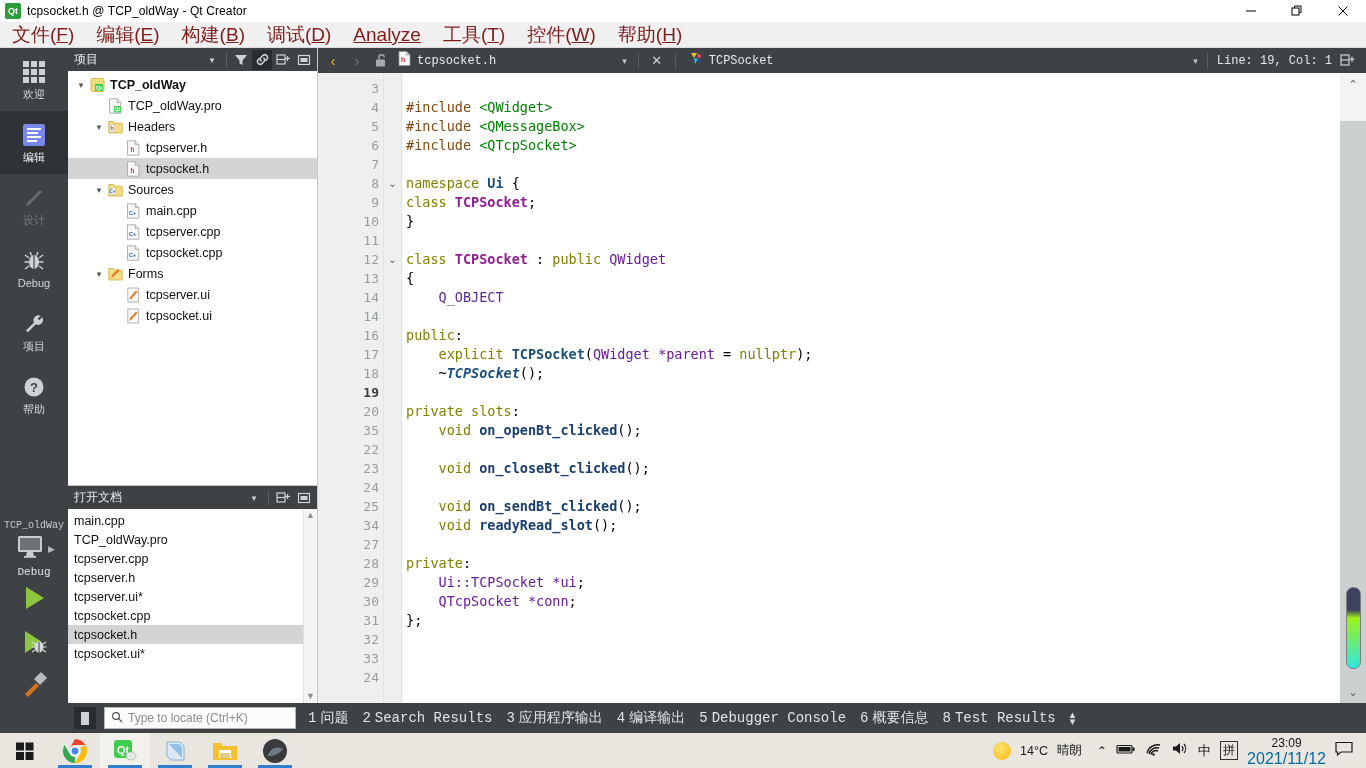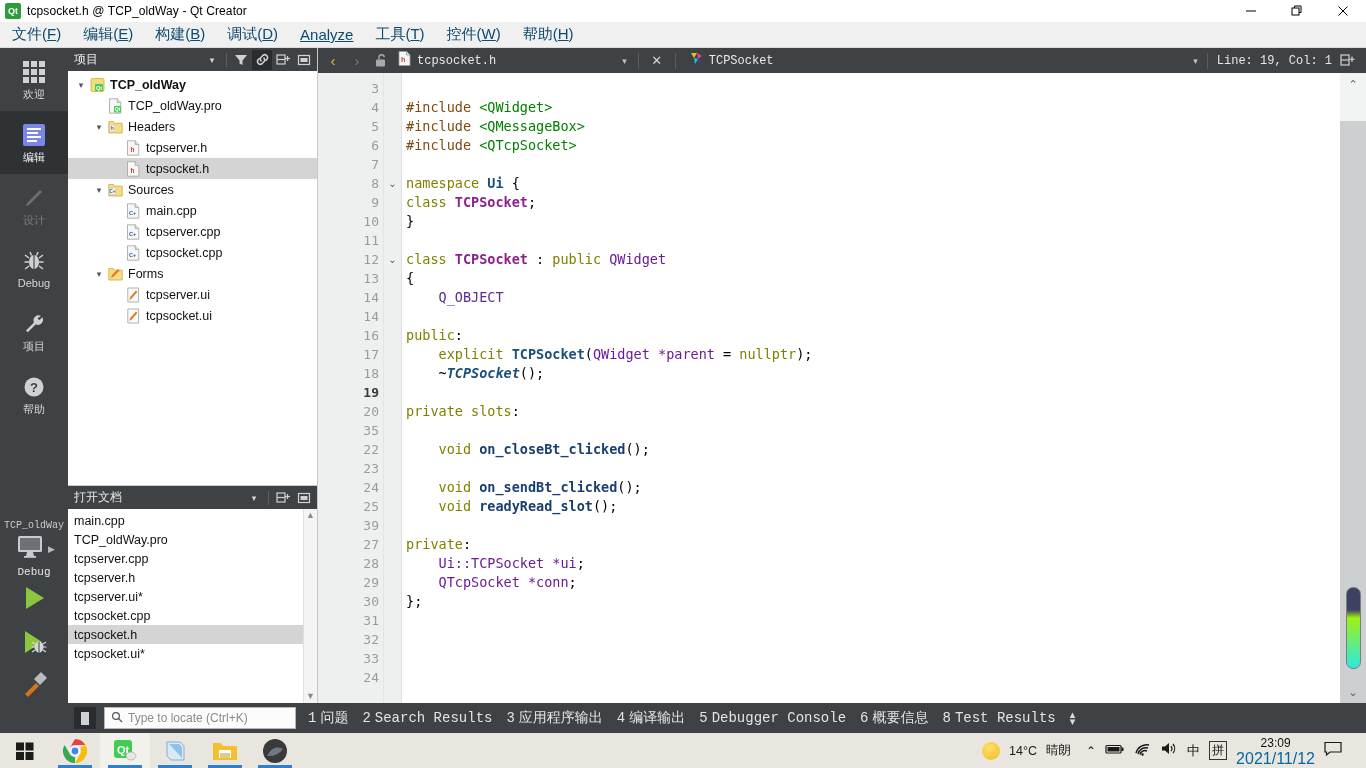--- a/index.html
+++ b/index.html
@@ -32,21 +32,21 @@
   }
   .tb-btn svg { display:block; }
 
   
   .menubar {
     position: absolute; left: 0; top: 22px; width: 1366px; height: 26px;
     background: #f0f0f0; display: flex; align-items: center;
     border-bottom: 1px solid #dcdcdc;
   }
   .menu-item {
-    font-size: 15px; color: #0c4a6e; padding: 3px 10px; margin-left: 2px;
+    font-size: 19px; color: #7f1d1d; padding: 3px 10px; margin-left: 2px;
     white-space: nowrap; cursor: default;
   }
   .menu-item u { text-decoration: underline; }
 
   
   .modebar {
     position: absolute; left: 0; top: 48px; width: 68px; height: 685px;
     background: #3f4245;
     display: flex; flex-direction: column; align-items: center;
   }
@@ -235,21 +235,21 @@
     background: #e9e6e0; display:flex; align-items:center;
   }
   .tbitem {
     width: 50px; height: 35px; display:flex; align-items:center; justify-content:center;
     position: relative;
   }
   .tbitem.active { background: #f3f1ec; }
   .tbitem .underline {
     position: absolute; bottom: 0; left: 8px; right: 8px; height: 3px; background: #2f7fd0;
   }
-  .tray { margin-left: auto; display:flex; align-items:center; gap: 9px; padding-right: 24px; justify-content: center; }
+  .tray { margin-left: auto; display:flex; align-items:center; gap: 9px; padding-right: 13px; justify-content: center; }
   .tray .txt { font-size: 12.5px; color: #1a1a1a; }
   .clock { display:flex; flex-direction: column; align-items:center; line-height: 15px; }
   .clock .t { font-size: 12px; color: #111; }
   .clock .d { font-size: 16px; color: #0369a1; }
   .sun { width: 18px; height: 18px; border-radius: 50%; background: radial-gradient(circle at 40% 35%, #ffe36b, #f5b819); }
   .ime { font-size: 13px; color:#111; }
   .imebox { border: 1px solid #333; padding: 0px 2px; font-size: 12px; color:#111; }
 </style>
 </head>
 <body>
@@ -696,21 +696,21 @@
           <div class="gline">16</div>
           <div class="gline">17</div>
           <div class="gline">18</div>
           <div class="gline cur">19</div>
           <div class="gline">20</div>
           <div class="gline">35</div>
           <div class="gline">22</div>
           <div class="gline">23</div>
           <div class="gline">24</div>
           <div class="gline">25</div>
-          <div class="gline">39</div>
+          <div class="gline">34</div>
           <div class="gline">27</div>
           <div class="gline">28</div>
           <div class="gline">29</div>
           <div class="gline">30</div>
           <div class="gline">31</div>
           <div class="gline">32</div>
           <div class="gline">33</div>
           <div class="gline">24</div>
         </div>
       <div class="foldcol" id="foldcol">
@@ -759,20 +759,21 @@
           <div class="cline">&nbsp;</div>
           <div class="cline"><span class="k-kw">class </span><span class="k-cls">TCPSocket</span><span class="k-op"> : </span><span class="k-kw">public </span><span class="k-type">QWidget</span></div>
           <div class="cline"><span class="k-op">{</span></div>
           <div class="cline"><span class="k-macro">    Q_OBJECT</span></div>
           <div class="cline">&nbsp;</div>
           <div class="cline"><span class="k-kw">public</span><span class="k-op">:</span></div>
           <div class="cline"><span class="k-op">    </span><span class="k-kw">explicit </span><span class="k-cls2">TCPSocket</span><span class="k-op">(</span><span class="k-type">QWidget </span><span class="k-var">*parent</span><span class="k-op"> = </span><span class="k-kw">nullptr</span><span class="k-op">);</span></div>
           <div class="cline"><span class="k-op">    ~</span><span class="k-dtor">TCPSocket</span><span class="k-op">();</span></div>
           <div class="cline">&nbsp;</div>
           <div class="cline"><span class="k-kw">private slots</span><span class="k-op">:</span></div>
+          <div class="cline"><span class="k-op">    </span><span class="k-kw">void </span><span class="k-fn">on_openBt_clicked</span><span class="k-op">();</span></div>
           <div class="cline">&nbsp;</div>
           <div class="cline"><span class="k-op">    </span><span class="k-kw">void </span><span class="k-fn">on_closeBt_clicked</span><span class="k-op">();</span></div>
           <div class="cline">&nbsp;</div>
           <div class="cline"><span class="k-op">    </span><span class="k-kw">void </span><span class="k-fn">on_sendBt_clicked</span><span class="k-op">();</span></div>
           <div class="cline"><span class="k-op">    </span><span class="k-kw">void </span><span class="k-fn">readyRead_slot</span><span class="k-op">();</span></div>
           <div class="cline">&nbsp;</div>
           <div class="cline"><span class="k-kw">private</span><span class="k-op">:</span></div>
           <div class="cline"><span class="k-op">    </span><span class="k-type">Ui::TCPSocket </span><span class="k-var">*ui</span><span class="k-op">;</span></div>
           <div class="cline"><span class="k-op">    </span><span class="k-type">QTcpSocket </span><span class="k-var">*conn</span><span class="k-op">;</span></div>
           <div class="cline"><span class="k-op">};</span></div>

